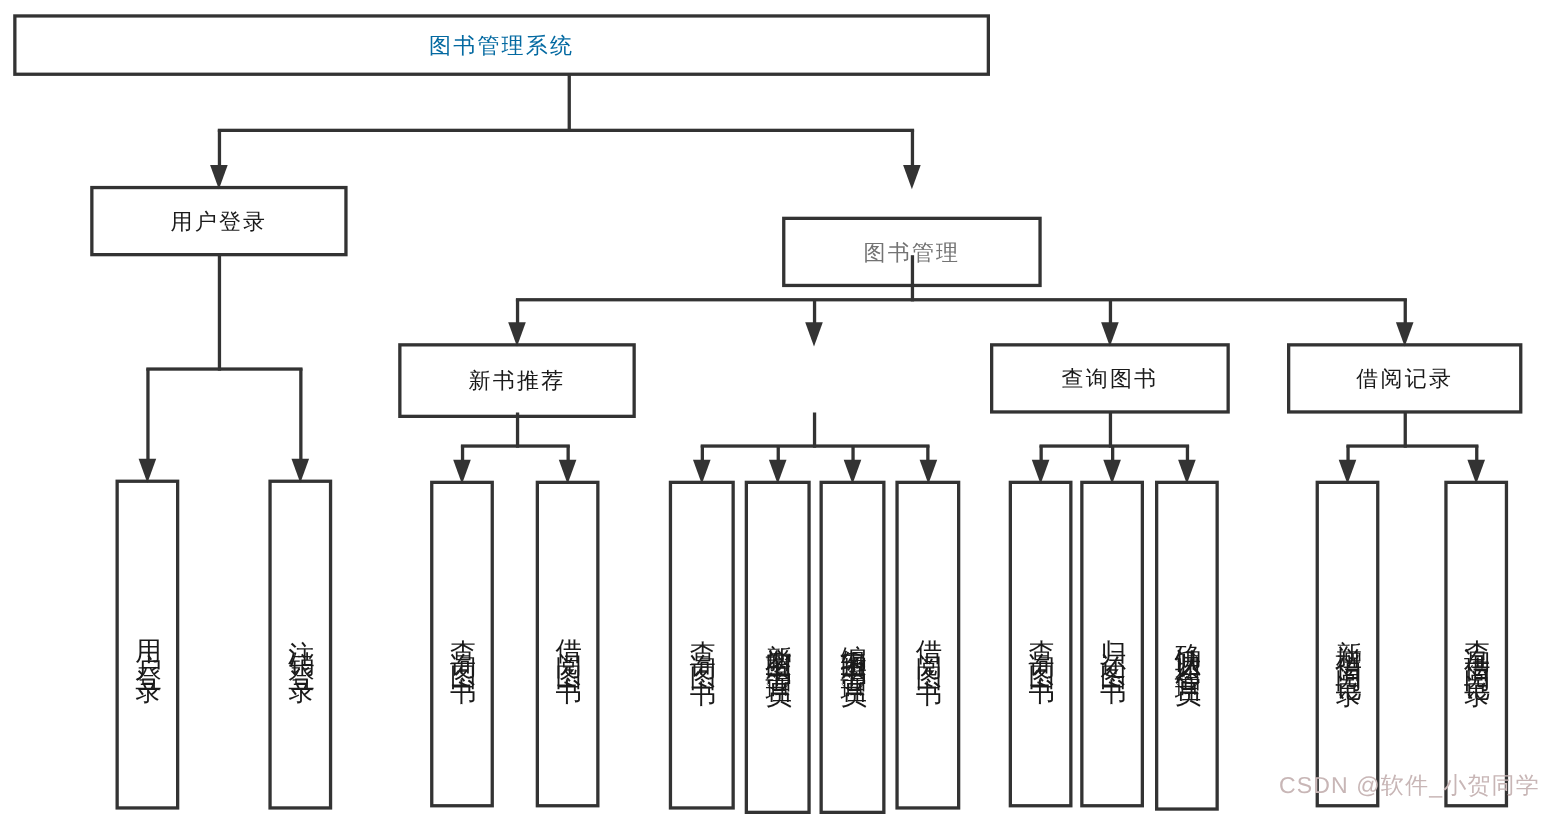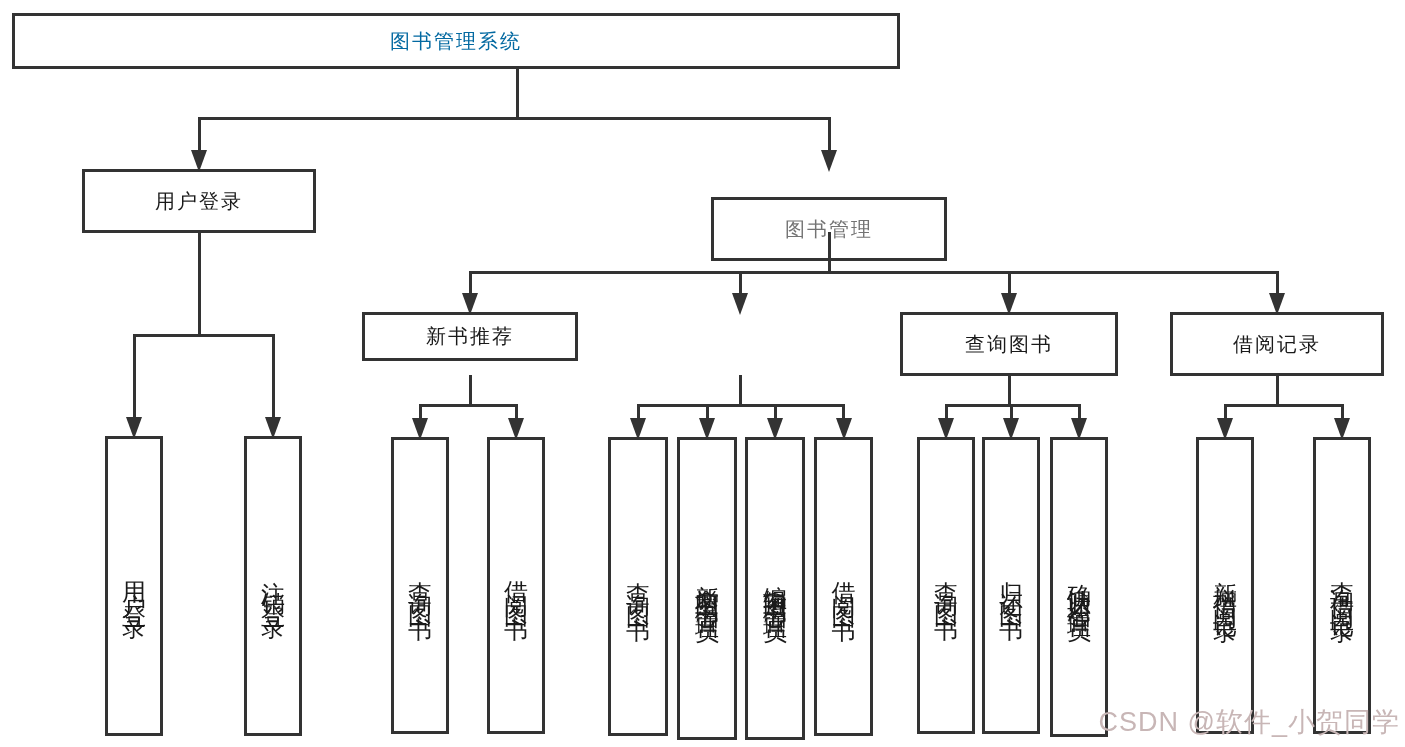--- a/index.html
+++ b/index.html
@@ -44,43 +44,43 @@
     position: absolute;
     width: 0;
     height: 0;
     border-left: 8px solid transparent;
     border-right: 8px solid transparent;
     border-top: 22px solid #333333;
   }
   #watermark {
     position: absolute;
     right: 5px;
-    bottom: 7px;
-    font-size: 27px;
+    bottom: 19px;
+    font-size: 21px;
     letter-spacing: 1px;
     color: #c8b6b6;
     z-index: 5;
     white-space: nowrap;
   }
 </style>
 </head>
 <body>
 
 <div id="stage" style="background: rgb(255, 255, 255);">
   <div id="watermark" style="color: rgb(200, 182, 182);">CSDN @软件_小贺同学</div>
 <div class="node h" style="left: 12px; top: 13px; width: 888px; height: 56px; border-color: rgb(51, 51, 51); color: #0369a1;">
       <span class="label">图书管理系统</span>
     </div>
     <div class="node h" style="left: 82px; top: 169px; width: 234px; height: 64px; border-color: rgb(51, 51, 51); color: rgb(26, 26, 26);">
       <span class="label">用户登录</span>
     </div>
     <div class="node h" style="left: 711px; top: 169px; width: 236px; height: 64px; border-color: rgb(51, 51, 51); color: #737373; margin-top: 28px;">
       <span class="label">图书管理</span>
     </div>
-    <div class="node h" style="left: 362px; top: 312px; width: 216px; height: 49px; border-color: rgb(51, 51, 51); color: rgb(26, 26, 26);">
+    <div class="node h" style="left: 362px; top: 312px; width: 216px; height: 68px; border-color: rgb(51, 51, 51); color: rgb(26, 26, 26);">
       <span class="label">新书推荐</span>
     </div>
     <div class="node h" style="left: 900px; top: 312px; width: 218px; height: 64px; border-color: rgb(51, 51, 51); color: rgb(26, 26, 26);">
       <span class="label">查询图书</span>
     </div>
     <div class="node h" style="left: 1170px; top: 312px; width: 214px; height: 64px; border-color: rgb(51, 51, 51); color: rgb(26, 26, 26);">
       <span class="label">借阅记录</span>
     </div>
     <div class="node v" style="left: 105px; top: 436px; width: 58px; height: 300px; border-color: rgb(51, 51, 51); color: rgb(26, 26, 26);">
       <span class="label" style="letter-spacing: 12px;">用户登录</span>

